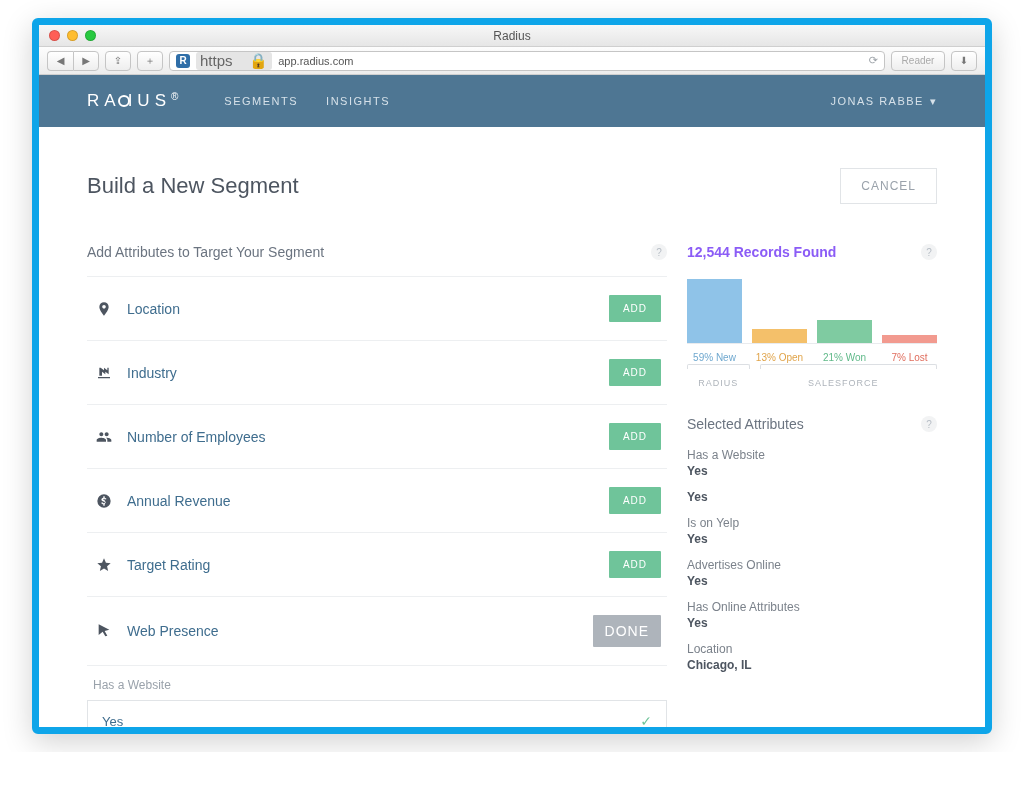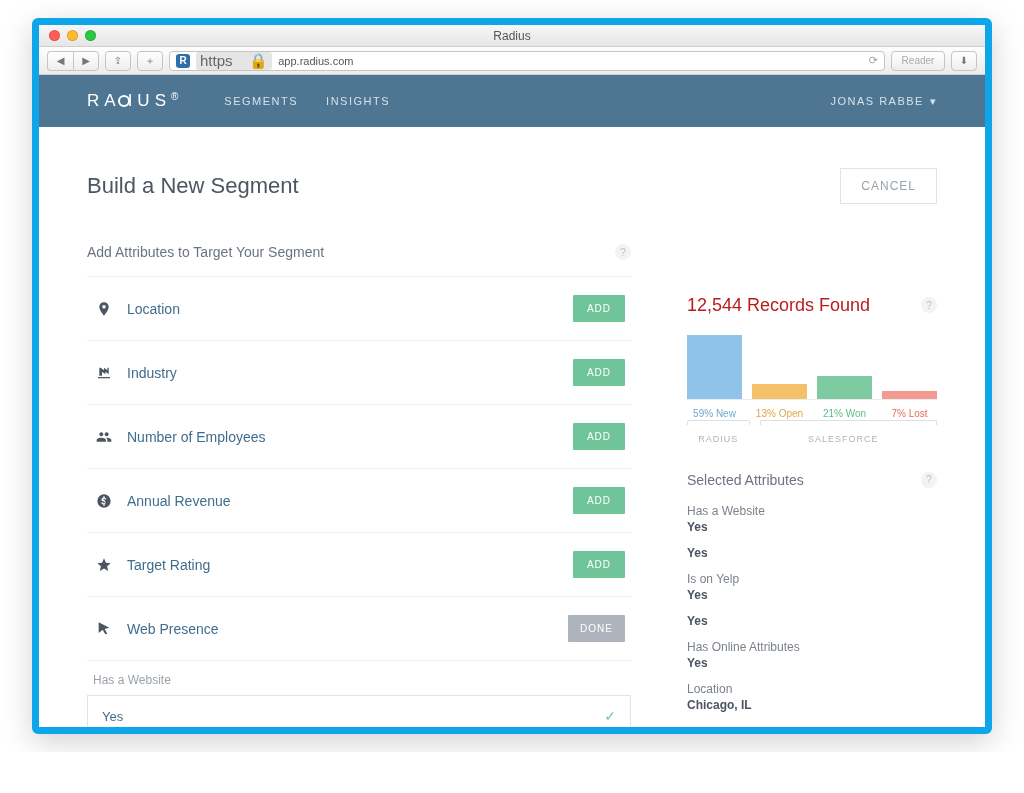--- a/index.html
+++ b/index.html
@@ -62,41 +62,41 @@
   .logo{font-size:17px; letter-spacing:5px; font-weight:300;}
   .logo .dot-i{display:inline-block;width:12px;height:12px;border:2px solid #fff;border-radius:50%;position:relative;top:1px;margin:0 -2px 0 -3px;}
   .nav-tabs{display:flex;gap:28px;margin-left:46px;font-size:11px;letter-spacing:1.5px;color:#d6e1e9;}
   .nav-tabs span{cursor:pointer;}
   .user-menu{margin-left:auto;font-size:11px;letter-spacing:1.5px;color:#d6e1e9;display:flex;align-items:center;gap:6px;cursor:pointer;}
   
   .page{padding:41px 48px 34px;}
   .page-head{display:flex;align-items:center;margin-bottom:40px;}
   .page-title{font-size:22px;font-weight:400;color:#4d5560;}
   .cancel-btn{margin-left:auto;border:1px solid #e1e4e7;background:#fff;color:#9aa2ab;font-size:12px;letter-spacing:1px;padding:10px 20px;cursor:pointer;}
-  .columns{display:flex;gap:56px;align-items:center;}
+  .columns{display:flex;gap:20px;}
   .left{flex:1;min-width:0;}
   .right{width:250px;}
   .section-title-row{display:flex;align-items:center;margin-bottom:16px;}
   .section-title{font-size:14px;color:#6b7480;font-weight:400;}
   .help-dot{width:16px;height:16px;border-radius:50%;background:#f2f3f4;color:#b7bec6;font-size:10px;display:flex;align-items:center;justify-content:center;margin-left:auto;cursor:pointer;}
   
   .attr-row{display:flex;align-items:center;padding:18px 6px;border-bottom:1px solid #edeff1;}
   .attr-row:first-of-type{border-top:1px solid #edeff1;}
   .attr-icon{width:22px;color:#4d5560;display:flex;align-items:center;justify-content:center;}
   .attr-icon svg{width:16px;height:16px;fill:#4d5560;}
   .attr-label{margin-left:12px;color:#3f6d8e;font-size:14px;font-weight:500;}
   .add-btn{margin-left:auto;background:#6fc49a;color:#fff;border:none;font-size:10px;letter-spacing:1px;padding:8px 14px;cursor:pointer;border-radius:1px;}
-  .done-btn{margin-left:auto;background:#aeb4bb;color:#fff;border:none;font-size:10px;letter-spacing:1px;padding:8px 12px;cursor:pointer;border-radius:1px;}
+  .done-btn{margin-left:auto;background:#aeb4bb;color:#fff;border:none;font-size:14px;letter-spacing:1px;padding:8px 12px;cursor:pointer;border-radius:1px;}
   .sub-label{font-size:12px;color:#9aa2ab;margin:12px 0 8px 6px;}
   .option-box{border:1px solid #e1e4e7;}
   .option-row{display:flex;align-items:center;padding:12px 14px;color:#3f6d8e;font-size:13px;cursor:pointer;}
   .option-row+.option-row{border-top:1px solid #eef0f2;}
   .check-mark{margin-left:auto;color:#6fc49a;font-size:14px;}
   
-  .records-title{font-size:18px;color:#b91c1c;font-weight:400;}
+  .records-title{font-size:14px;color:#8b5cf6;font-weight:700;}
   .bar-chart{display:flex;gap:10px;align-items:flex-end;height:66px;margin-top:18px;border-bottom:1px solid #e9ebee;padding-bottom:0;}
   .bar-slot{flex:1;display:flex;flex-direction:column;align-items:stretch;height:100%;justify-content:flex-end;}
   .bar-fill{width:100%;}
   .bar-labels{display:flex;gap:10px;margin-top:8px;}
   .bar-label{flex:1;text-align:center;font-size:10px;}
   .src-labels{display:flex;margin-top:8px;font-size:9px;letter-spacing:1px;color:#aeb4bb;}
   .src-labels .l{width:25%;text-align:center;}
   .src-labels .r{flex:1;text-align:center;}
   .bracket-row{display:flex;margin-top:1px;height:6px;}
   .brk-l{width:25%;border-top:1px solid #dcdfe3;border-left:1px solid #dcdfe3;border-right:1px solid #dcdfe3;height:5px;border-radius:2px 2px 0 0;margin-right:5px;}
@@ -286,20 +286,21 @@
                   <div class="sel-v">Yes</div>
                 </div>
                 <div class="sel-item">
                   <div class="sel-v">Yes</div>
                 </div>
                 <div class="sel-item">
                   <div class="sel-k">Is on Yelp</div>
                   <div class="sel-v">Yes</div>
                 </div>
                 <div class="sel-item">
+                  <div class="sel-k">Advertises Online</div>
                   <div class="sel-v">Yes</div>
                 </div>
                 <div class="sel-item">
                   <div class="sel-k">Has Online Attributes</div>
                   <div class="sel-v">Yes</div>
                 </div>
                 <div class="sel-item">
                   <div class="sel-k">Location</div>
                   <div class="sel-v">Chicago, IL</div>
                 </div>

